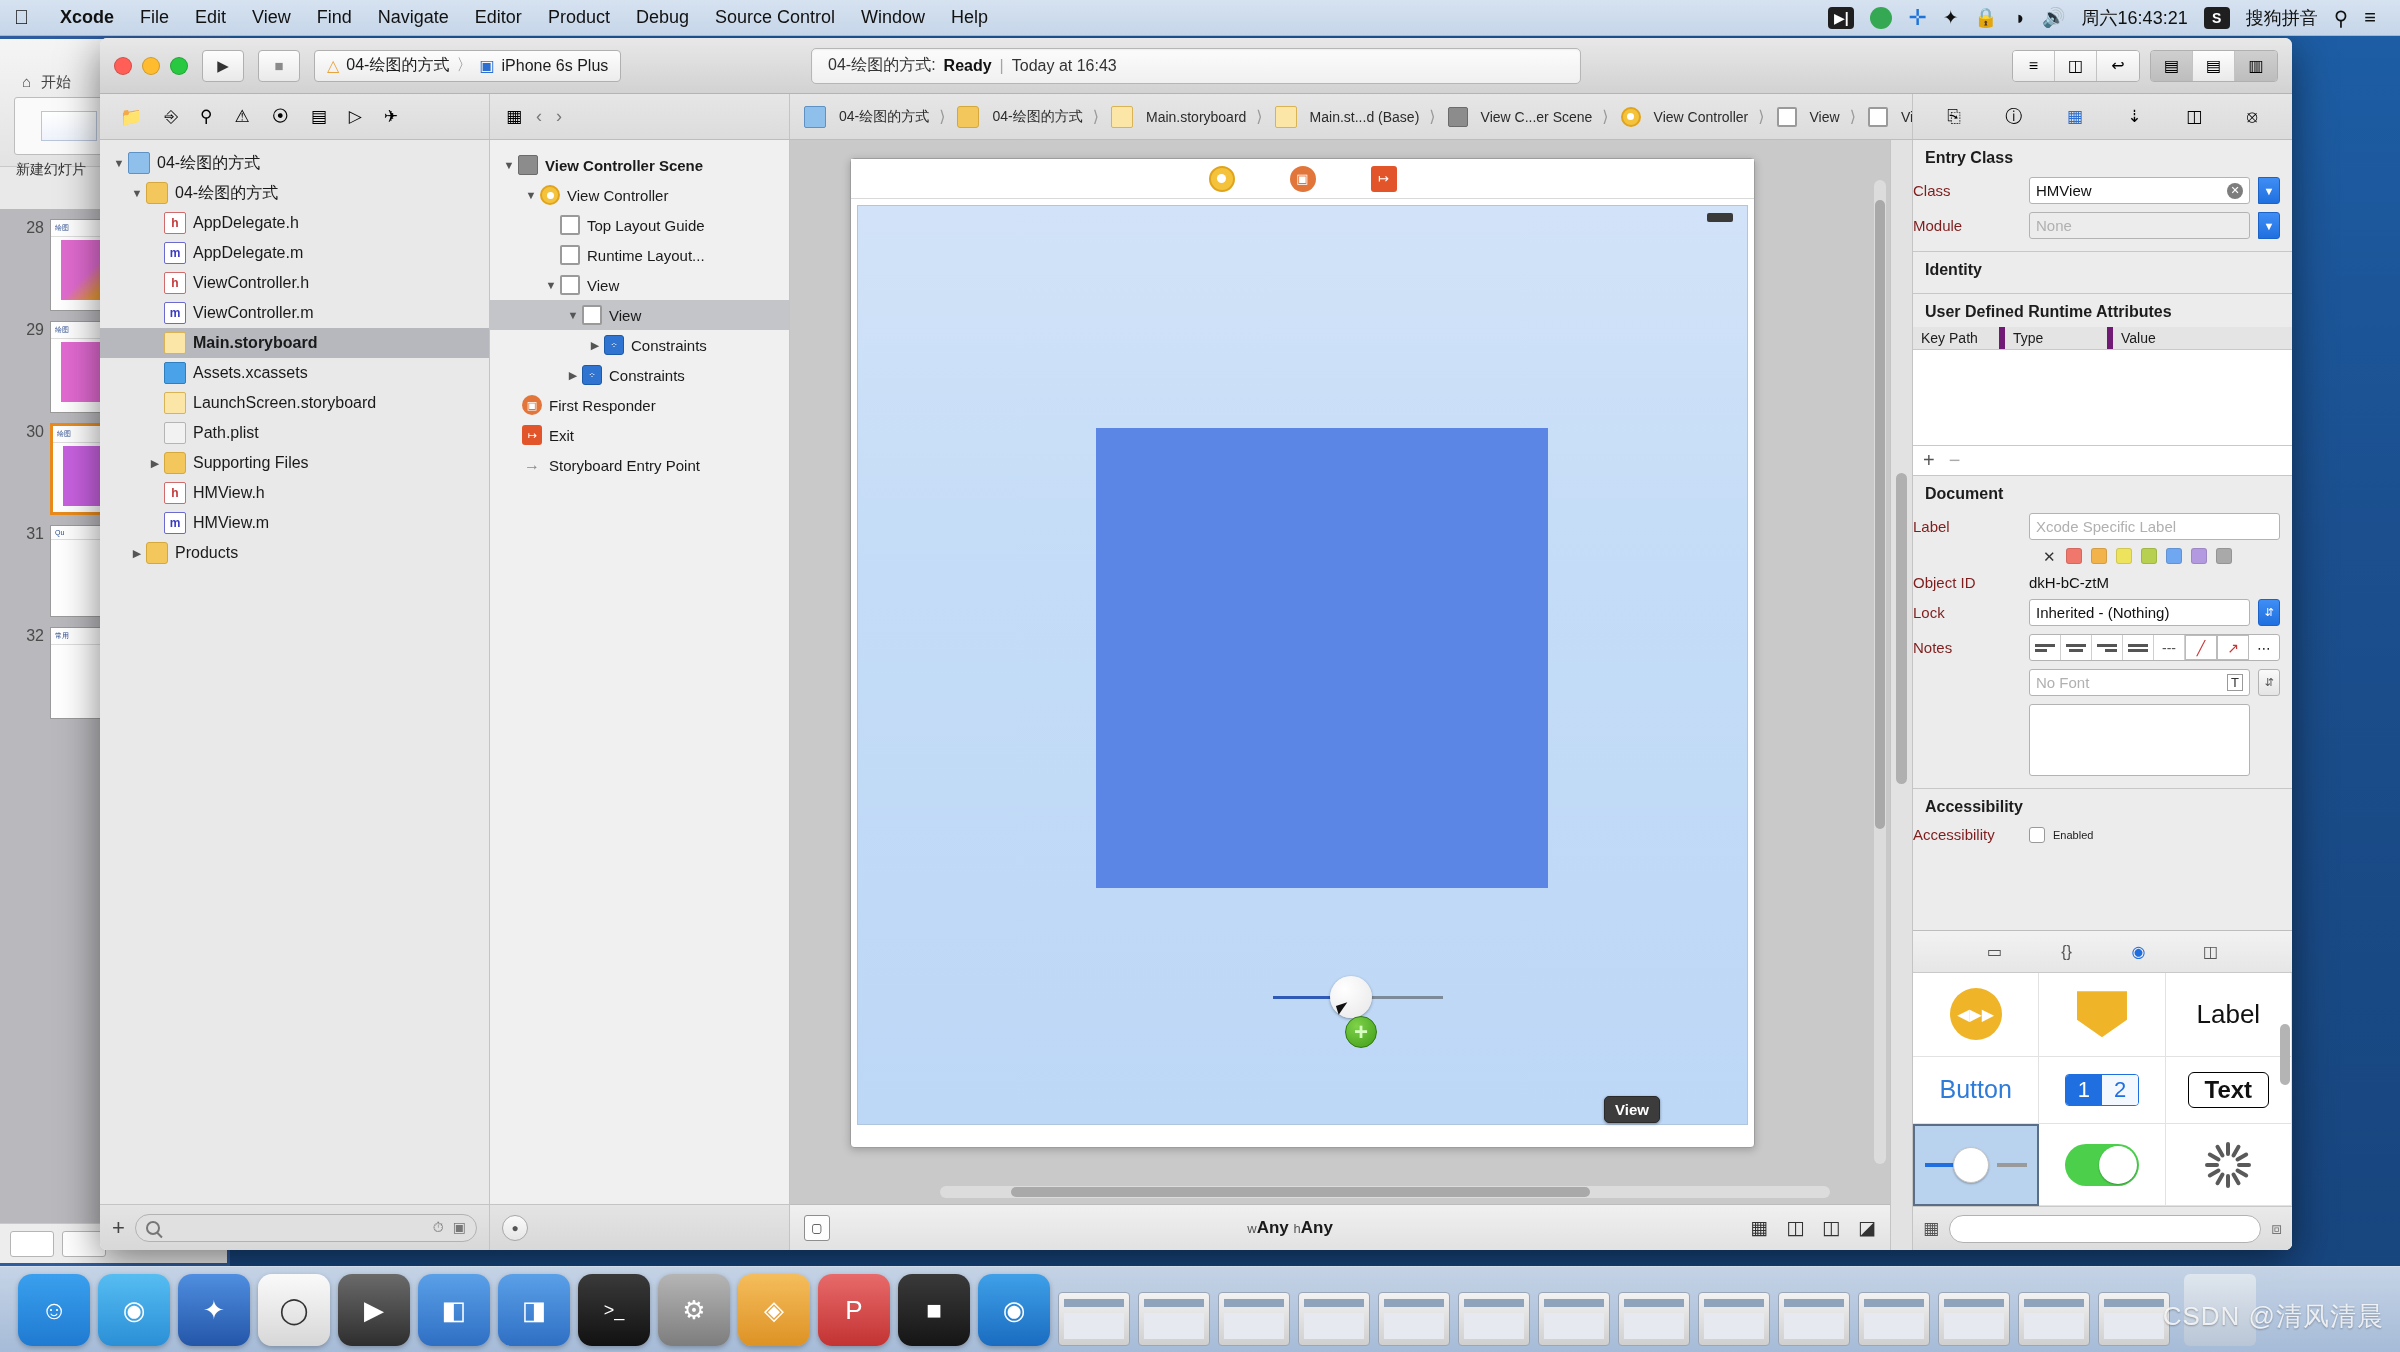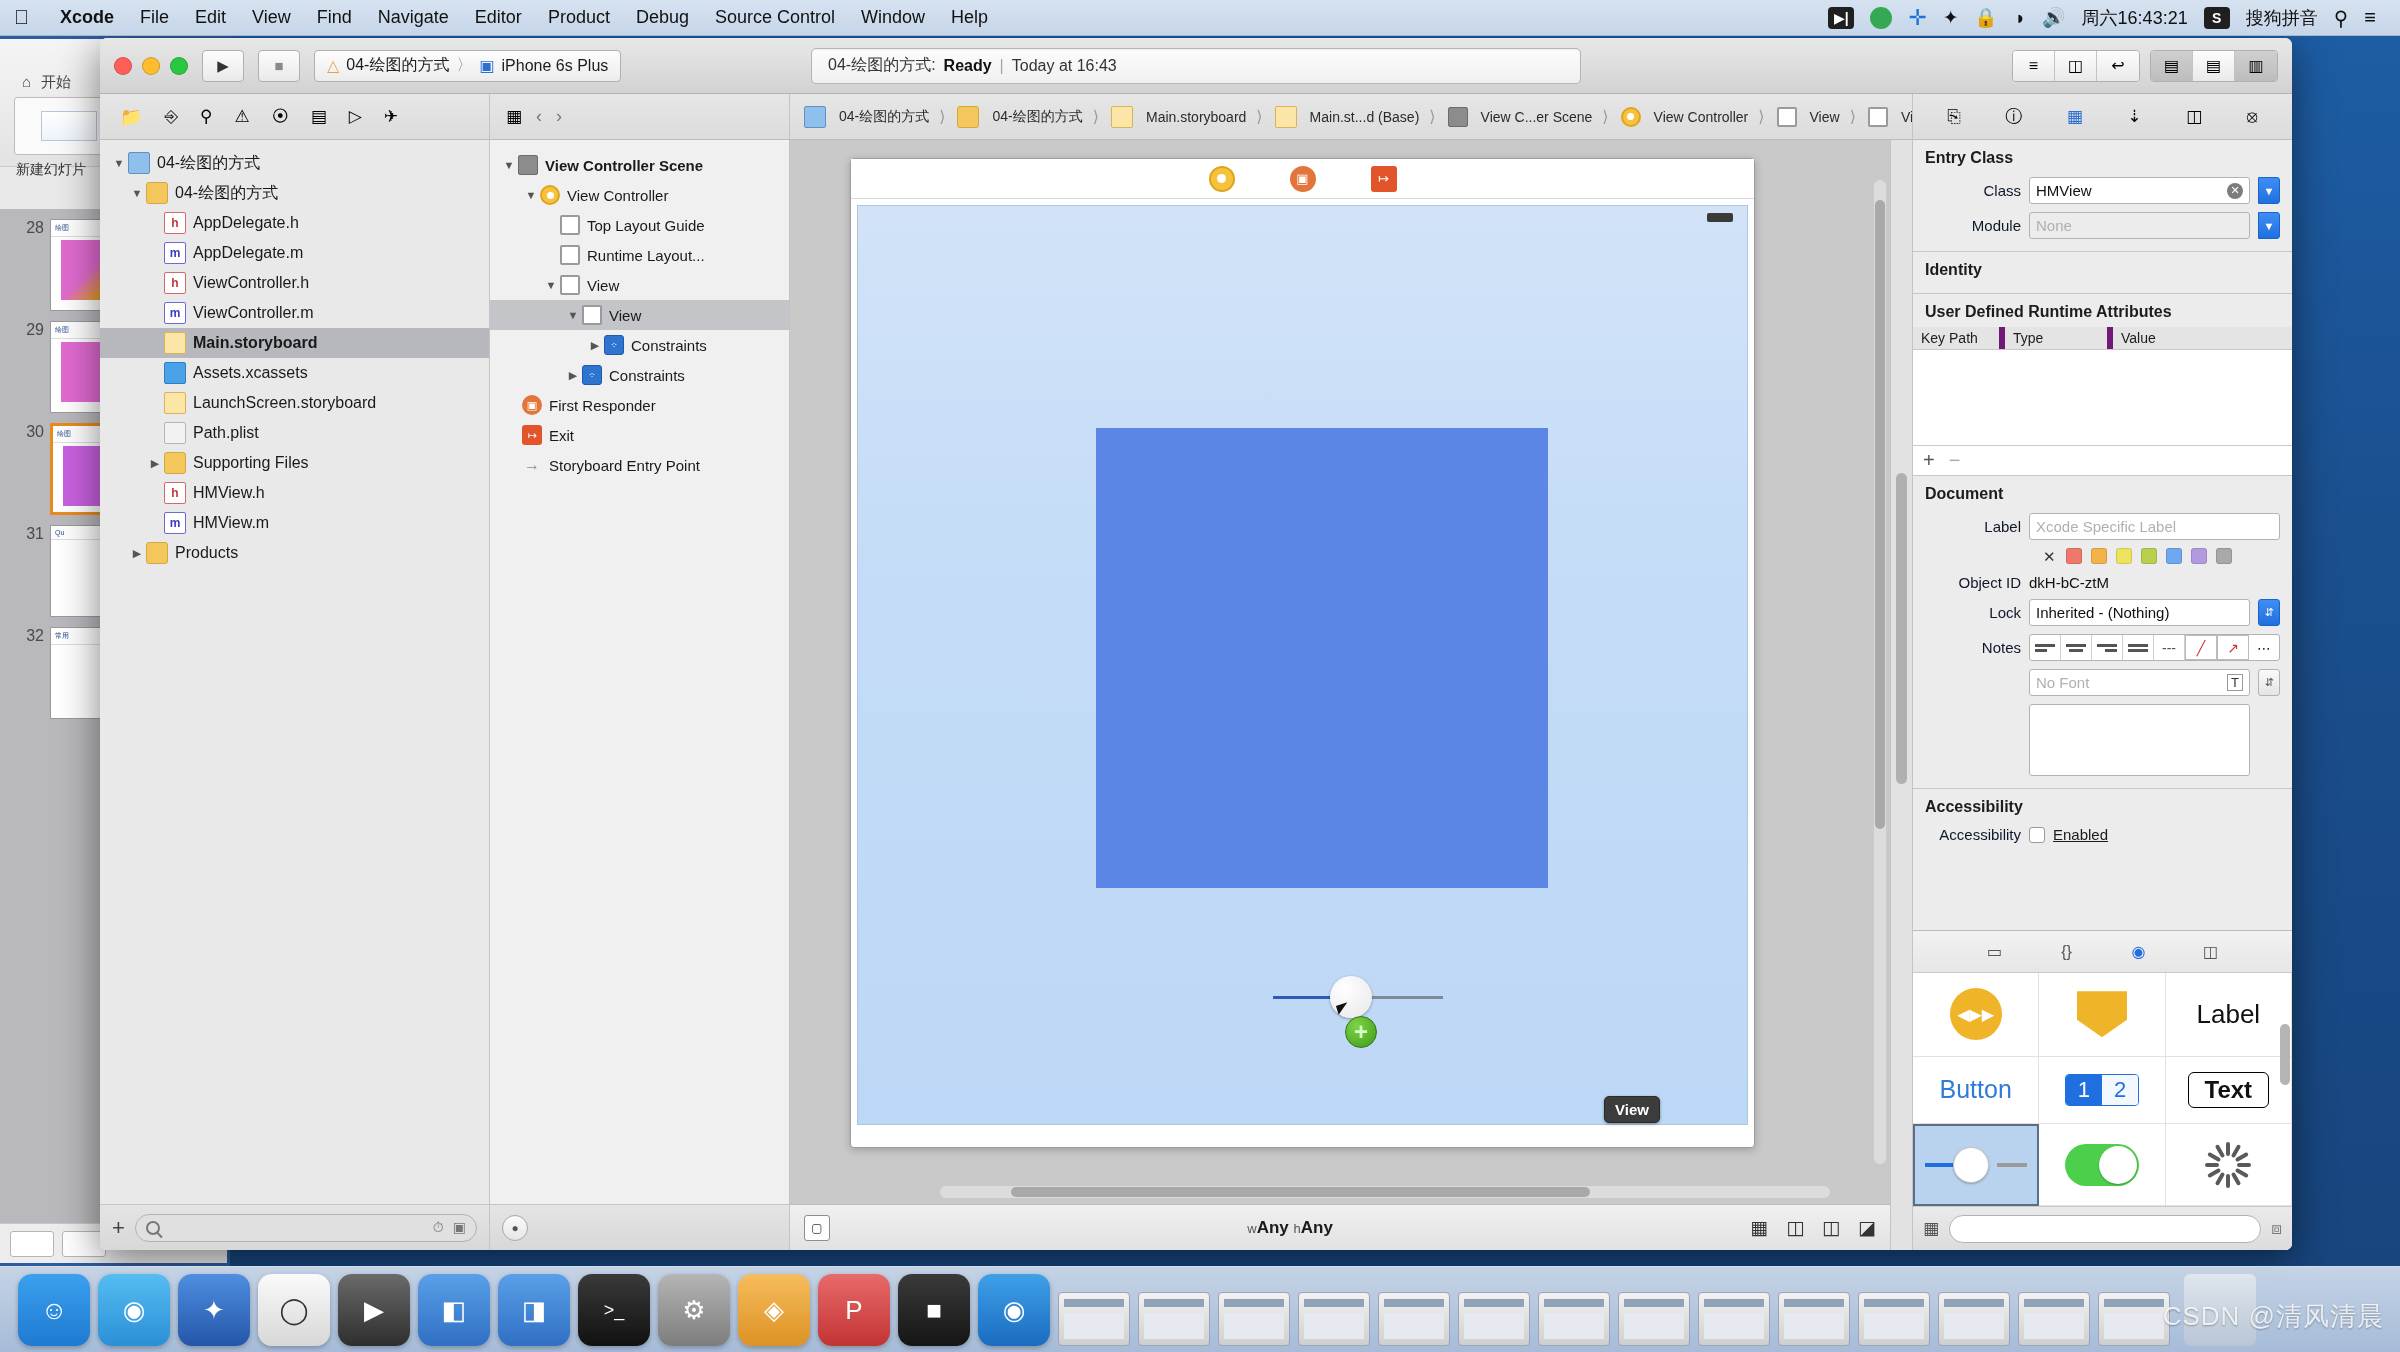--- a/index.html
+++ b/index.html
@@ -235,21 +235,21 @@
   #size-class{margin:0 auto;font-size:17px;color:#1a1a1a;}
   #size-class .sm{font-size:13px;color:#555;}
   #size-class b{font-weight:bold;}
   .cf-icons{display:flex;gap:18px;align-items:center;}
 
   
   .insp-scroll{flex:1;overflow:hidden;}
   .sec-title{font-size:16px;font-weight:bold;color:#1c1c1c;padding:9px 12px 6px;background:#ececec;}
   .sec-div{height:1px;background:#c7c7c7;}
   .frow{display:flex;align-items:center;gap:8px;padding:4px 12px 4px 0;font-size:15px;color:#1c1c1c;}
-  .flab{width:108px;text-align:right;color:#0f172a;flex:none;}
+  .flab{width:108px;text-align:left;color:#7f1d1d;flex:none;}
   .ffield{flex:1;height:27px;border:1px solid #b3b3b3;border-radius:3px;background:#fff;
           display:flex;align-items:center;padding:0 6px;font-size:15px;color:#111;position:relative;}
   .ffield.dis{background:#ececec;color:#9a9a9a;}
   .ffield .ph{color:#b0b0b0;}
   .stepper{width:22px;height:27px;background:linear-gradient(180deg,#3f8ef5,#1f6fe0);border:1px solid #1b63c9;
            border-radius:3px;color:#fff;font-size:11px;display:flex;align-items:center;justify-content:center;flex:none;}
   .combo-arrow{width:22px;height:27px;background:linear-gradient(180deg,#3f8ef5,#1f6fe0);border:1px solid #1b63c9;
            border-radius:0 3px 3px 0;color:#fff;font-size:11px;display:flex;align-items:center;justify-content:center;flex:none;}
   .circ-x{width:16px;height:16px;border-radius:50%;background:#7d7d7d;color:#fff;font-size:11px;
           display:flex;align-items:center;justify-content:center;margin-left:auto;}
@@ -831,21 +831,21 @@
           <span class="flab"></span>
           <span class="notes-area"></span>
           <span style="width:22px;"></span>
         </div>
         <div class="sec-div" style="margin-top:8px;"></div>
 
         <div class="sec-title">Accessibility</div>
         <div class="frow">
           <span class="flab">Accessibility</span>
           <span class="chk"></span>
-          <span style="font-size:15px;text-decoration:underline;">Enabled</span>
+          <span style="font-size:11px;">Enabled</span>
         </div>
       </div>
 
       <div id="library">
         <div id="lib-tabs">
           <span class="lt">▭</span>
           <span class="lt">{}</span>
           <span class="lt on">◉</span>
           <span class="lt">◫</span>
         </div>

